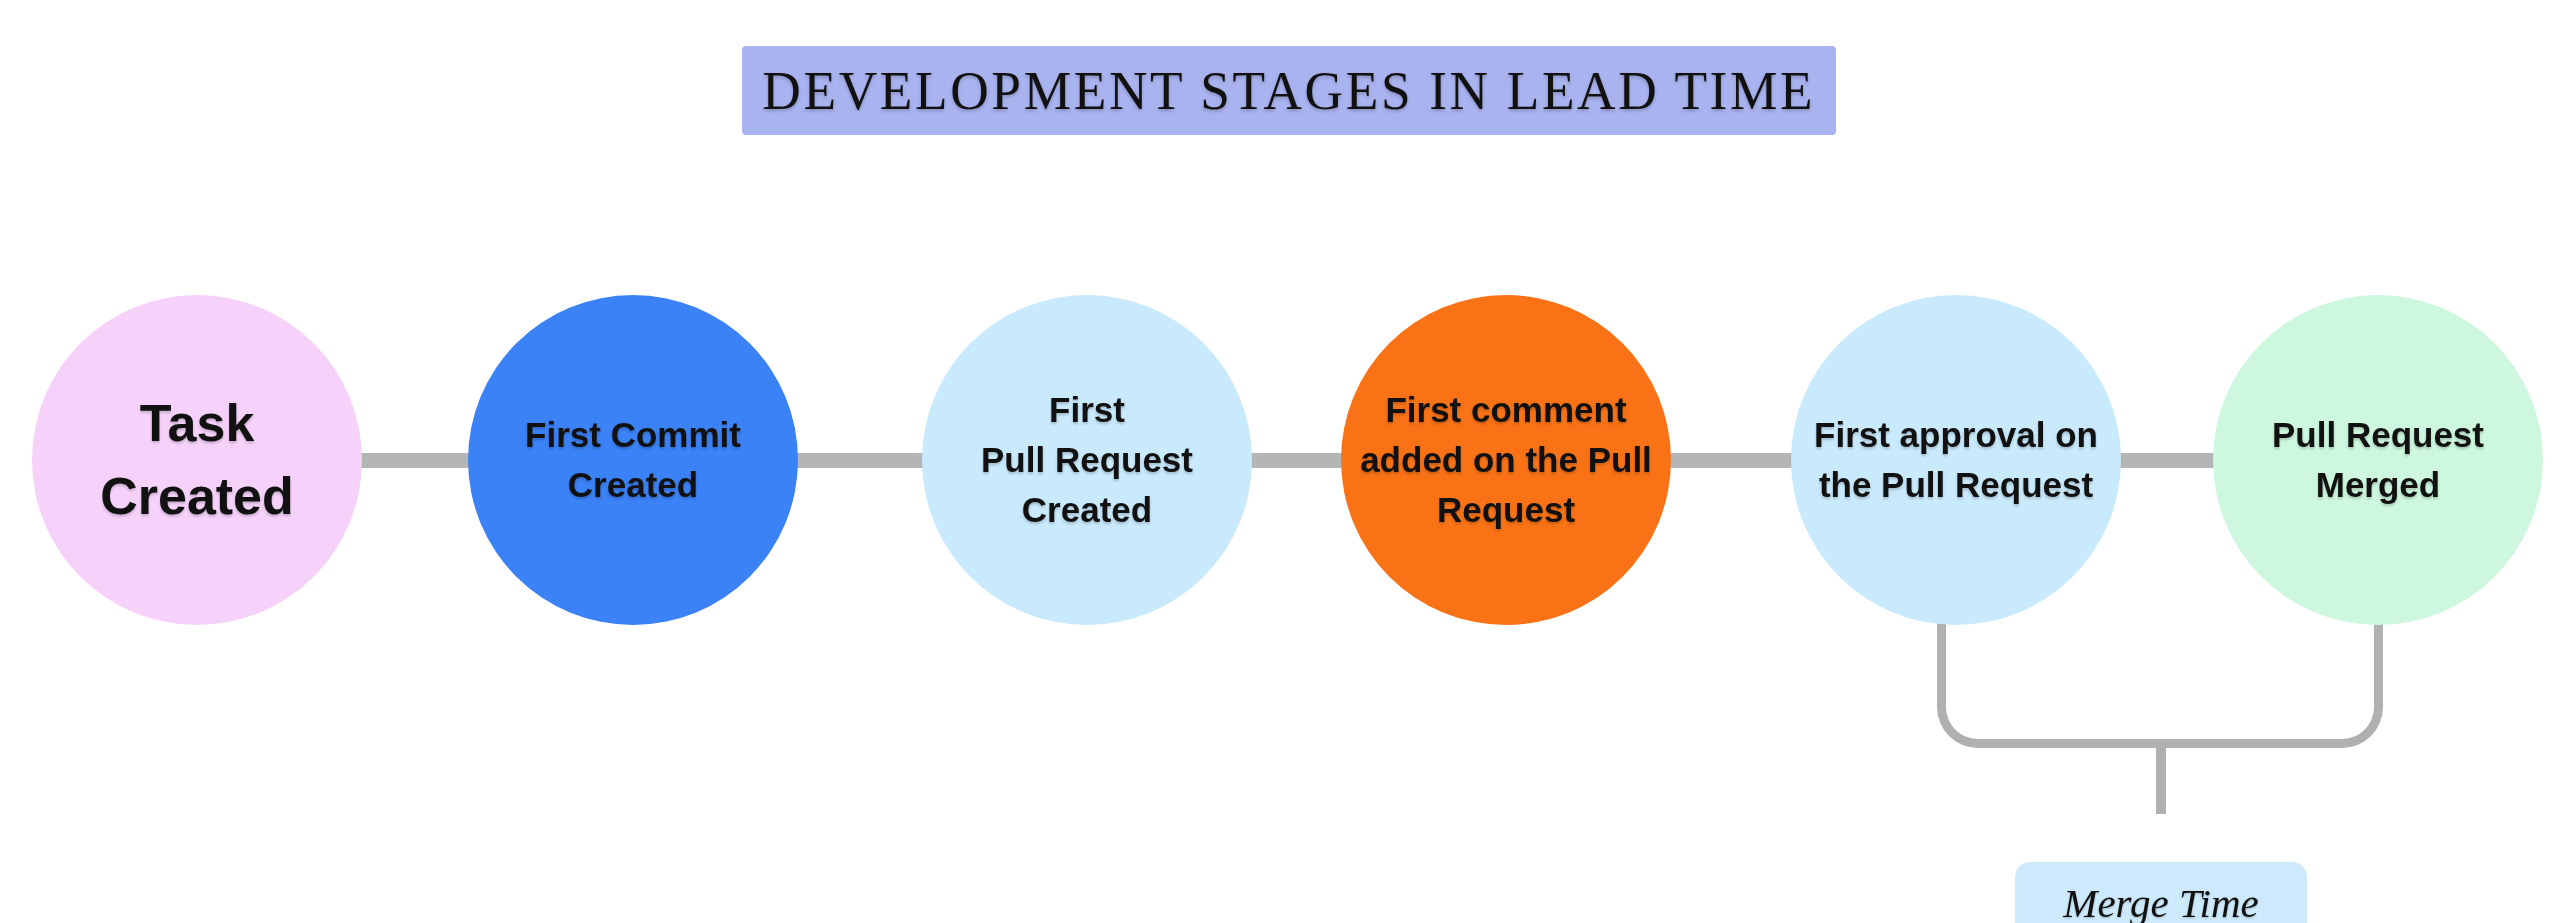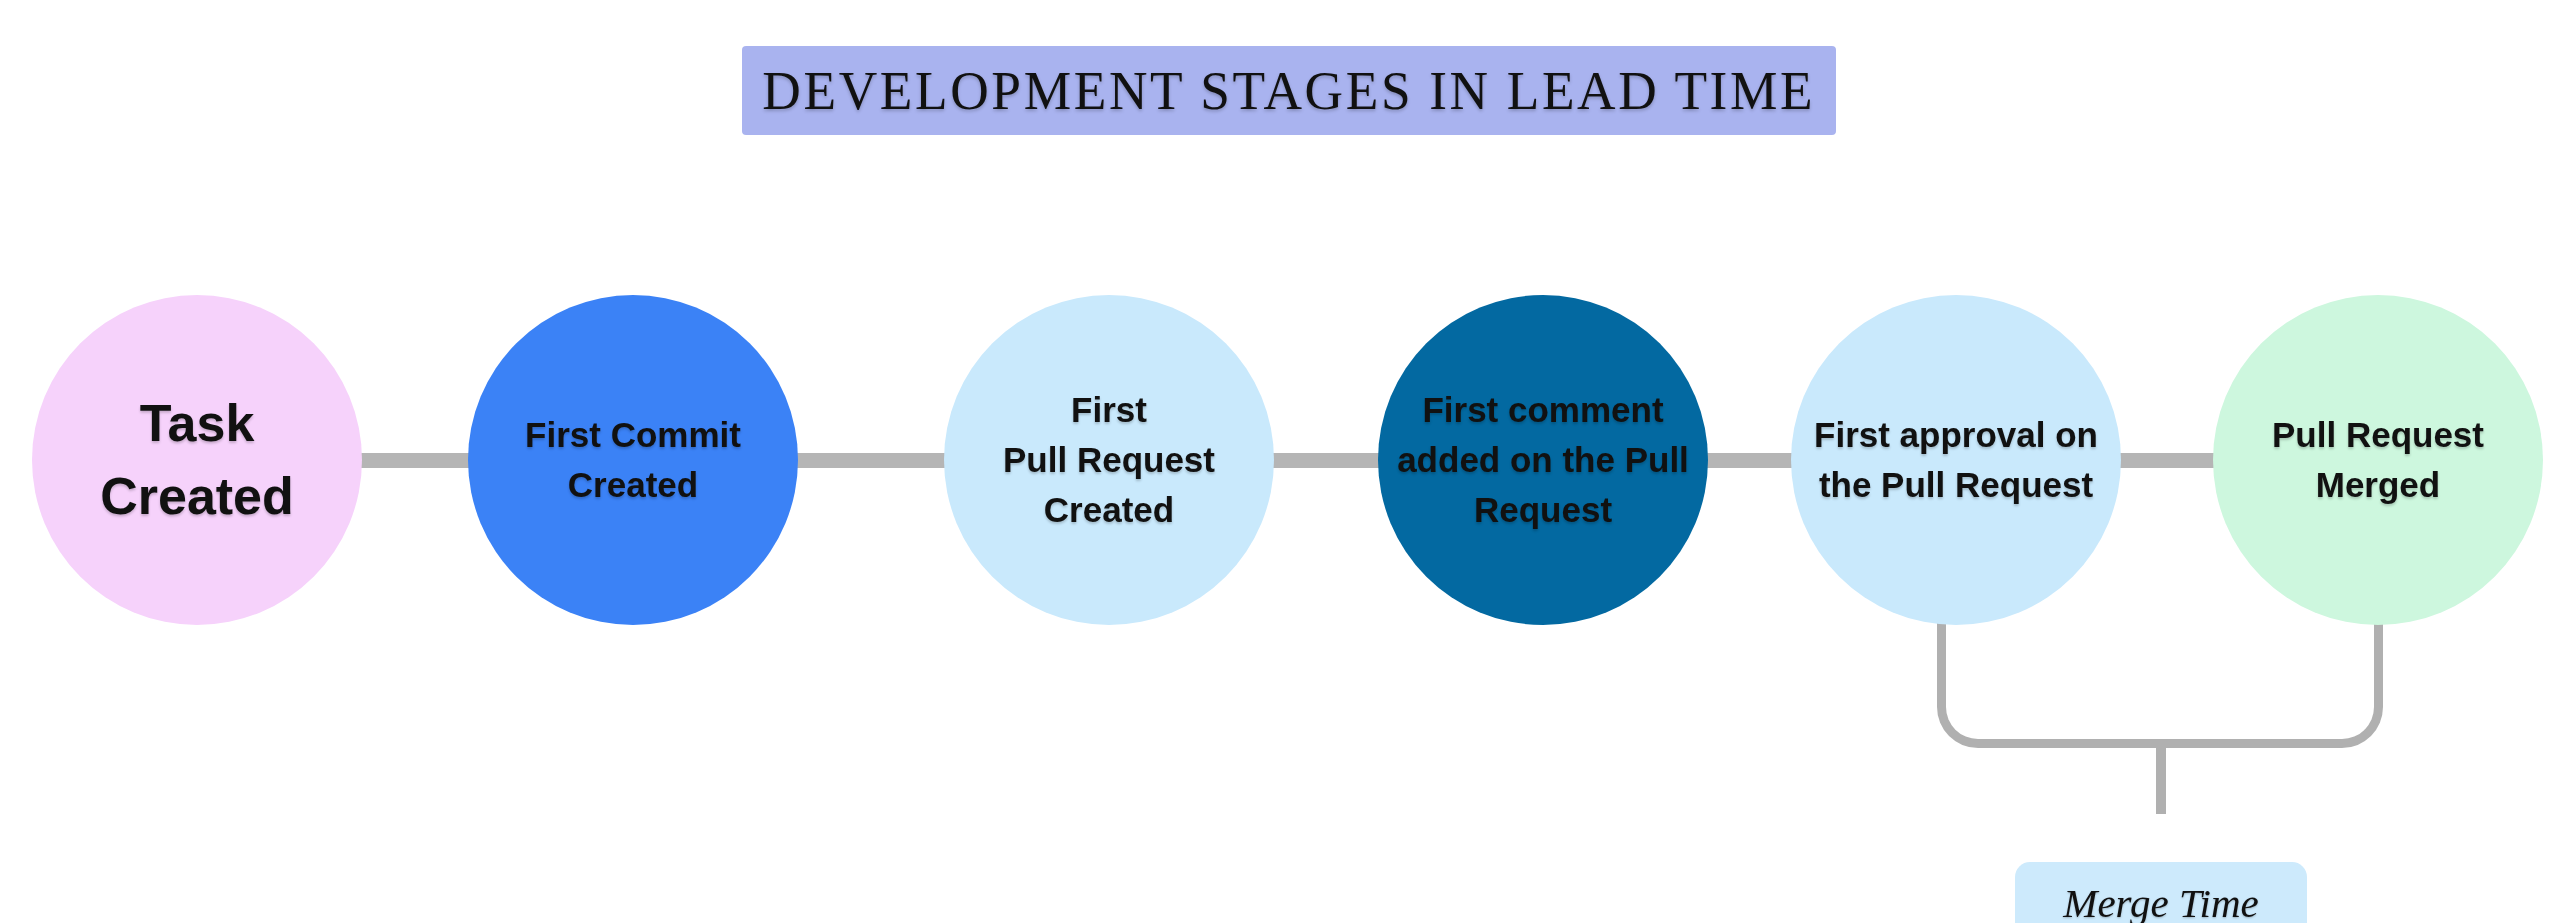--- a/index.html
+++ b/index.html
@@ -107,26 +107,26 @@
   <div class="connector" style="background-color: rgb(181, 181, 181);"></div>
 
   <div class="stage first" style="left: 32px; background-color: rgb(246, 210, 251);">
     <span>Task
 Created</span>
   </div>
   <div class="stage" style="left: 468px; background-color: #3b82f6;">
     <span>First Commit
 Created</span>
   </div>
-  <div class="stage" style="left: 944px; background-color: rgb(201, 233, 252);">
+  <div class="stage" style="left: 922px; background-color: rgb(201, 233, 252);">
     <span>First
 Pull Request
 Created</span>
   </div>
-  <div class="stage" style="left: 1378px; background-color: #0369a1;">
+  <div class="stage" style="left: 1341px; background-color: #f97316;">
     <span>First comment
 added on the Pull
 Request</span>
   </div>
   <div class="stage" style="left: 1791px; background-color: rgb(201, 233, 252);">
     <span>First approval on
 the Pull Request</span>
   </div>
   <div class="stage" style="left: 2213px; background-color: rgb(205, 247, 222);">
     <span>Pull Request

